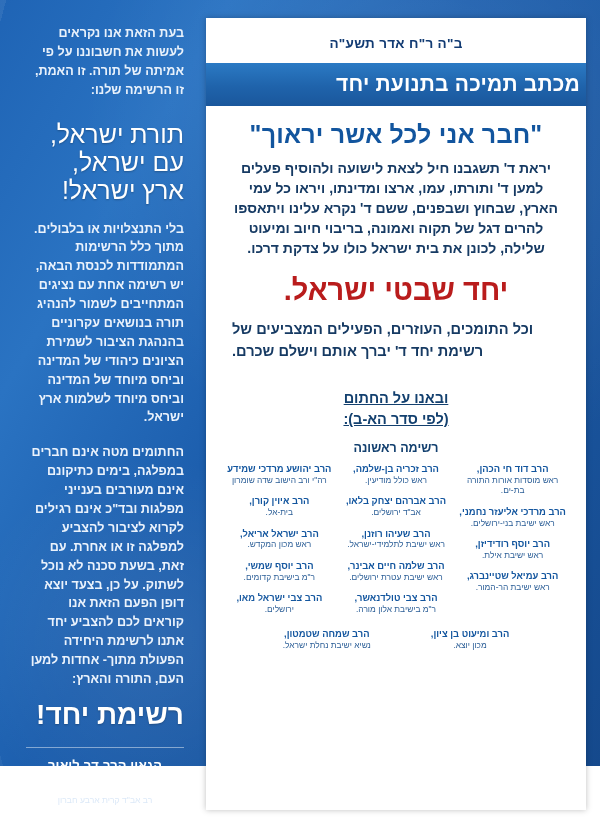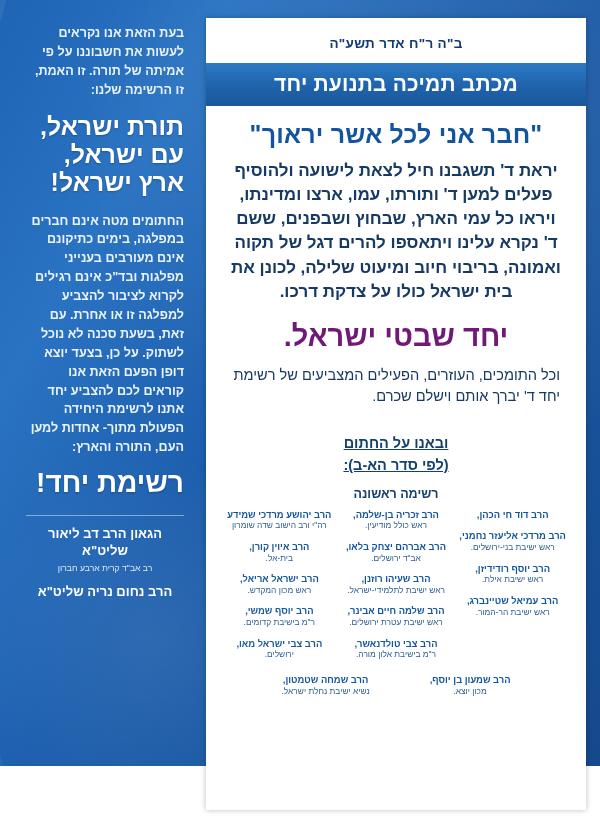--- a/index.html
+++ b/index.html
@@ -50,56 +50,55 @@
     text-align:center;
     font-size:13.5px;
     color:#123b73;
     font-weight:bold;
     padding:18px 0 12px 0;
     letter-spacing:0.3px;
   }
   .band{
     background:linear-gradient(180deg,#2b7ac4 0%, #1f63ab 55%, #1a579c 100%);
     color:#ffffff;
-    text-align:center;
     font-size:21px;
     font-weight:bold;
     padding:9px 6px 10px 6px;
     letter-spacing:0.2px;
   }
   .quote{
     text-align:center;
     color:#12559e;
     font-size:25px;
     font-weight:bold;
     padding:14px 10px 10px 10px;
     letter-spacing:0.2px;
   }
   .body-txt{
     color:#163a63;
-    font-size:17px;
+    font-size:14px;
     line-height:1.42;
     text-align:center;
     padding:0 24px;
     font-weight:bold;
   }
   .slogan{
     text-align:center;
-    color:#701a75;
+    color:#b91c1c;
     font-size:29px;
     font-weight:bold;
     padding:16px 10px 8px 10px;
   }
   .body-txt2{
     color:#163a63;
     font-size:14.6px;
     line-height:1.45;
-    text-align:right;
+    text-align:left;
     padding:4px 26px 0 26px;
-    font-weight:normal;
+    font-weight:bold;
   }
   .sign-head{
     text-align:center;
     color:#13406f;
     font-size:14.5px;
     font-weight:bold;
     line-height:1.5;
     padding:26px 10px 2px 10px;
     text-decoration:underline;
   }
@@ -154,23 +153,23 @@
   .lp{
     font-size:12.6px;
     line-height:1.5;
     font-weight:bold;
     text-align:right;
     color:#e8f1fb;
   }
   .big-slogan{
     font-size:25px;
     line-height:1.12;
-    font-weight:bold;
+    font-weight:normal;
     color:#ffffff;
-    margin:12px 0 16px 0;
+    margin:20px 0 16px 0;
     text-align:right;
     text-shadow:0 1px 2px rgba(0,0,0,0.25);
   }
   .lp2{
     font-size:12.6px;
     line-height:1.5;
     font-weight:bold;
     color:#eaf2fc;
     margin-top:6px;
     text-align:right;
@@ -210,20 +209,21 @@
   }
 </style>
 </head>
 <body>
 
 <div class="page">
 
   <div class="left">
     <div class="lp">בעת הזאת אנו נקראים לעשות את חשבוננו על פי אמיתה של תורה. זו האמת, זו הרשימה שלנו:</div>
     <div class="big-slogan">תורת ישראל, עם ישראל, ארץ ישראל!</div>
+    <div class="lp2">בלי התנצלויות או בלבולים. מתוך כלל הרשימות המתמודדות לכנסת הבאה, יש רשימה אחת עם נציגים המתחייבים לשמור להנהיג תורה בנושאים עקרוניים בהנהגת הציבור לשמירת הציונים כיהודי של המדינה וביחס מיוחד של המדינה וביחס מיוחד לשלמות ארץ ישראל.</div>
     <div class="lp3">החתומים מטה אינם חברים במפלגה, בימים כתיקונם אינם מעורבים בענייני מפלגות ובד"כ אינם רגילים לקרוא לציבור להצביע למפלגה זו או אחרת. עם זאת, בשעת סכנה לא נוכל לשתוק. על כן, בצעד יוצא דופן הפעם הזאת אנו קוראים לכם להצביע יחד אתנו לרשימת היחידה הפעולת מתוך- אחדות למען העם, התורה והארץ:</div>
     <div class="final">רשימת יחד!</div>
     <div class="rule"></div>
     <div class="sig">
       <span class="snm">הגאון הרב דב ליאור שליט"א</span>
       <span class="sds">רב אב"ד קרית ארבע חברון</span>
     </div>
     <div class="sig">
       <span class="snm">הרב נחום נריה שליט"א</span>
 
@@ -241,20 +241,21 @@
     <div class="sign-head">
       <div>ובאנו על החתום</div>
       <div>(לפי סדר הא-ב):</div>
     </div>
     <div class="list-head">רשימה ראשונה</div>
 
     <div class="cols">
       <div class="col">
         <div class="rabbi">
           <span class="nm">הרב דוד חי הכהן,</span>
+          <span class="ds">ראש מוסדות אורות התורה בת-ים.</span>
         </div>
         <div class="rabbi">
           <span class="nm">הרב מרדכי אליעזר נחמני,</span>
           <span class="ds">ראש ישיבת בני-ירושלים.</span>
         </div>
         <div class="rabbi">
           <span class="nm">הרב יוסף רודידיזן,</span>
           <span class="ds">ראש ישיבת אילת.</span>
         </div>
         <div class="rabbi">
@@ -305,21 +306,21 @@
         </div>
         <div class="rabbi">
           <span class="nm">הרב צבי ישראל מאו,</span>
           <span class="ds">ירושלים.</span>
         </div>
       </div>
     </div>
 
     <div class="tail">
       <div class="rabbi">
-        <span class="nm">הרב שמעון בן יוסף,</span>
+        <span class="nm">הרב ומיעוט בן ציון,</span>
         <span class="ds">מכון יוצא.</span>
       </div>
       <div class="rabbi">
         <span class="nm">הרב שמחה שטמטון,</span>
         <span class="ds">נשיא ישיבת נחלת ישראל.</span>
       </div>
     </div>
   </div>
 
 </div>

